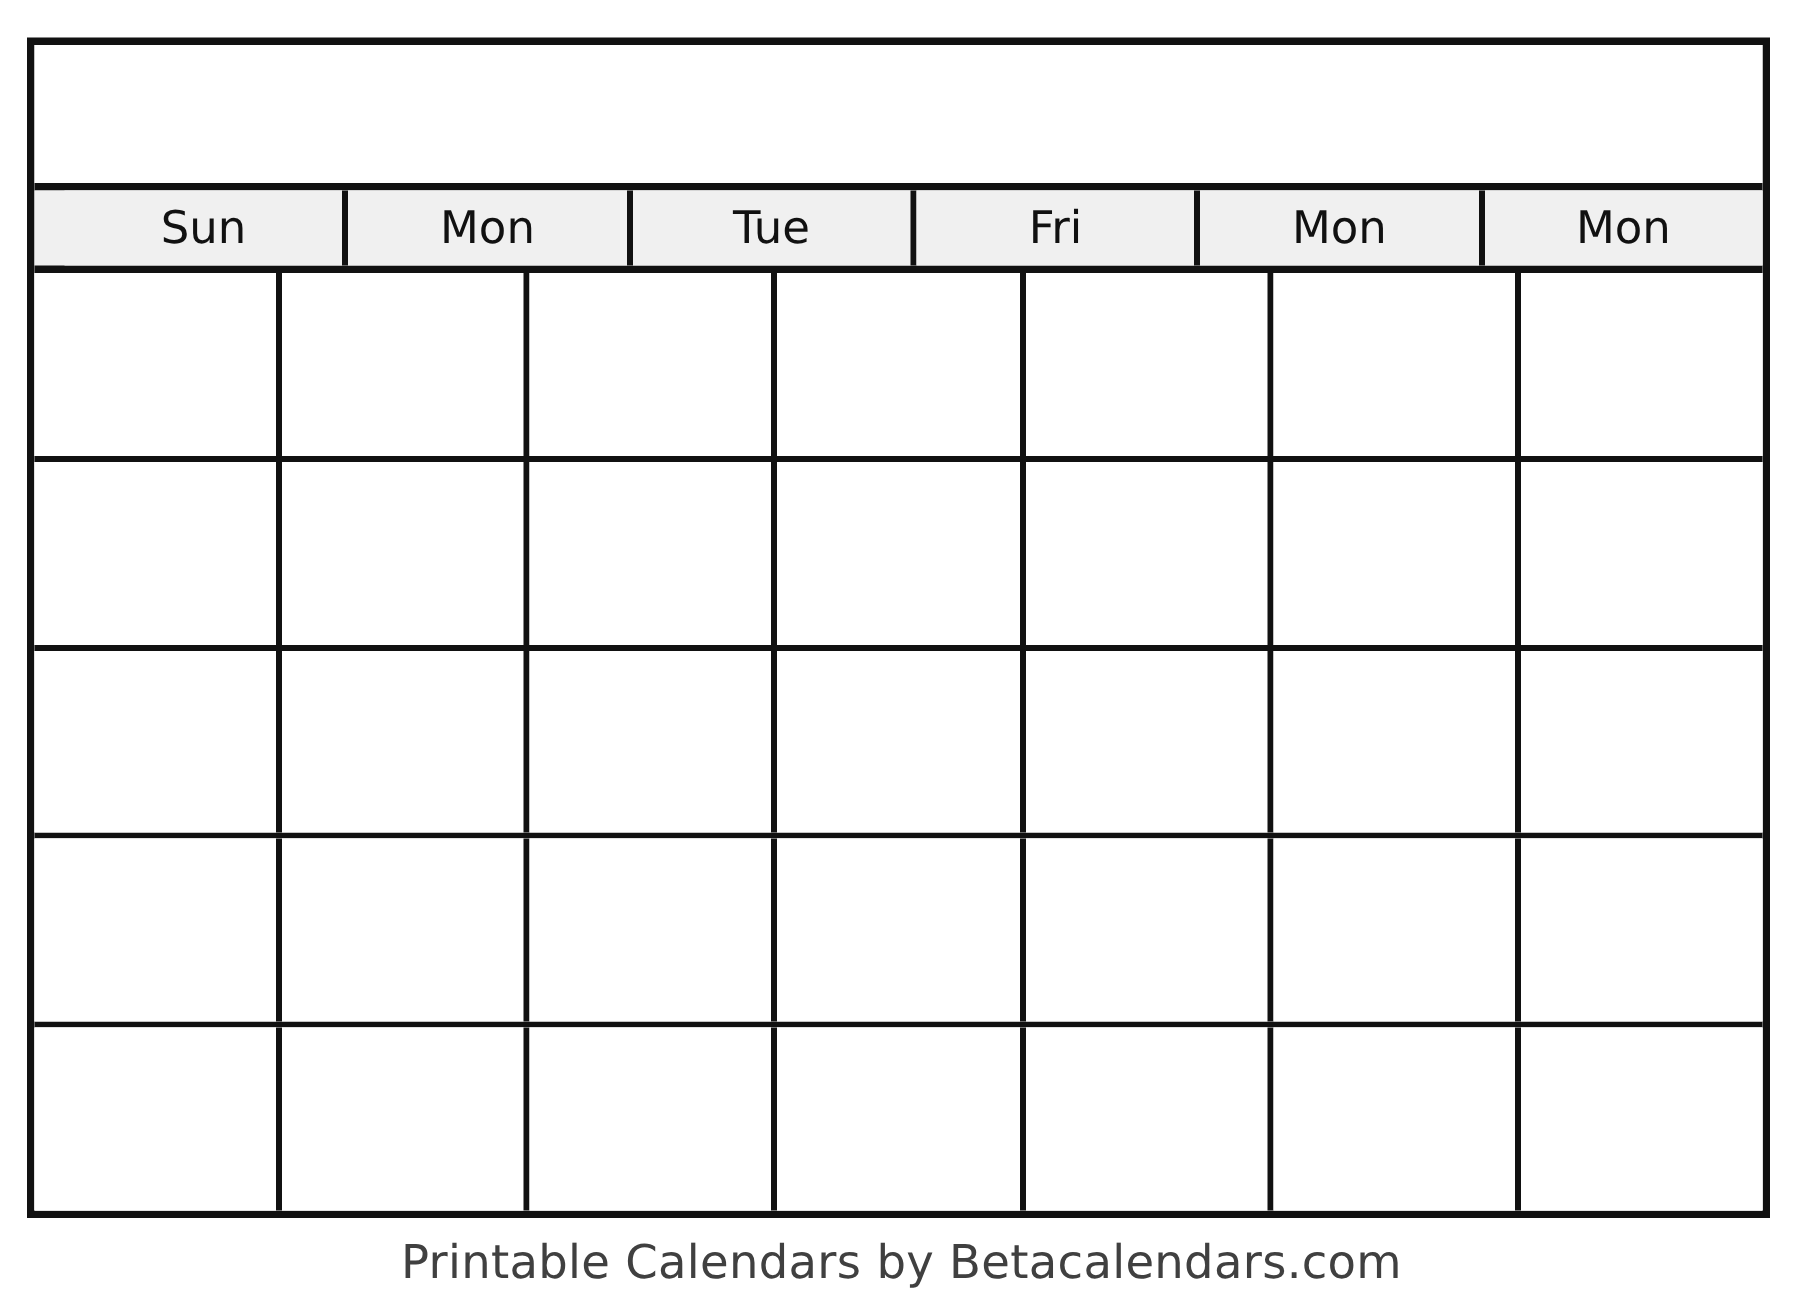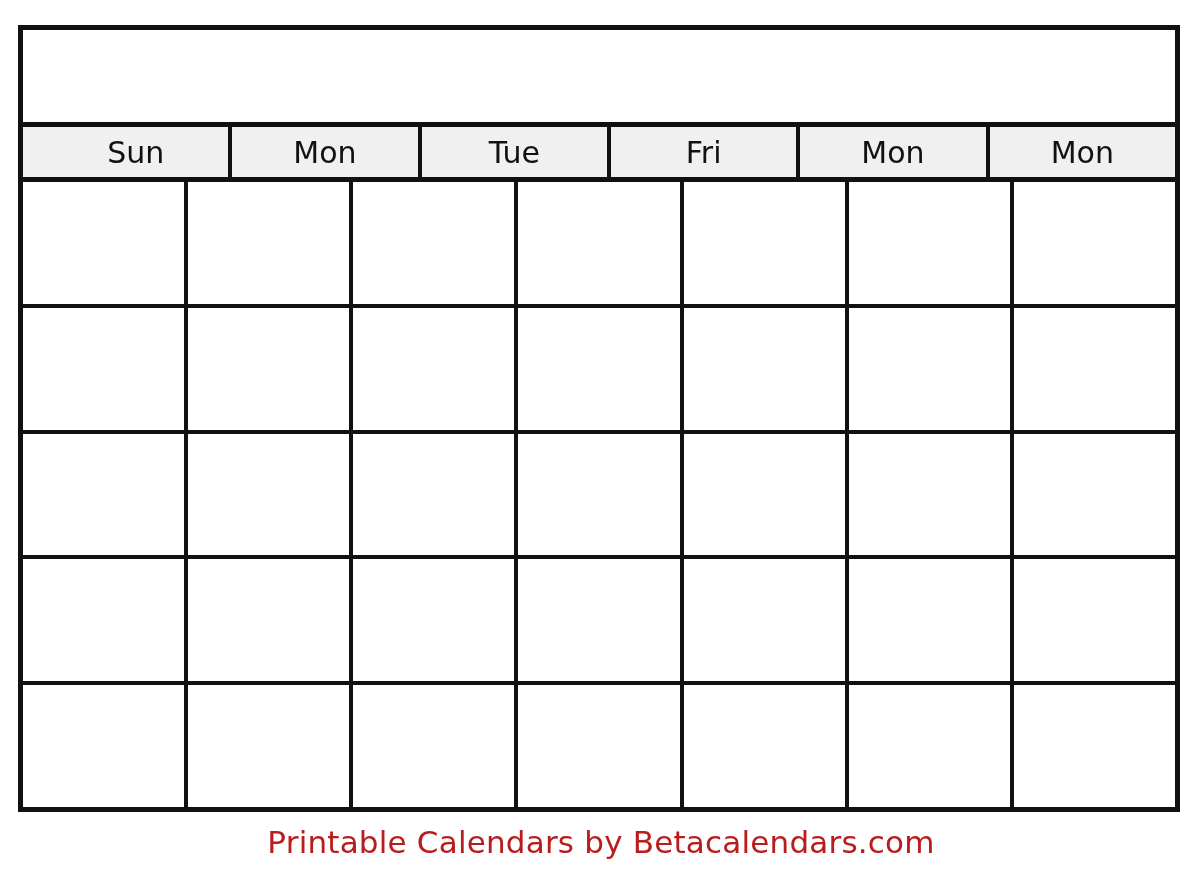--- a/index.html
+++ b/index.html
@@ -122,21 +122,21 @@
     top: 818px;
     width: 1202px;
     height: 48px;
     display: flex;
     align-items: center;
     justify-content: center;
   }
   .footer-text {
     font-size: 31px;
     font-weight: 400;
-    color: #b91c1c;
+    color: #404040;
     letter-spacing: 0.2px;
     white-space: nowrap;
   }
 </style>
 </head>
 <body>
 
 <div class="page">
 
   <div class="calendar">

